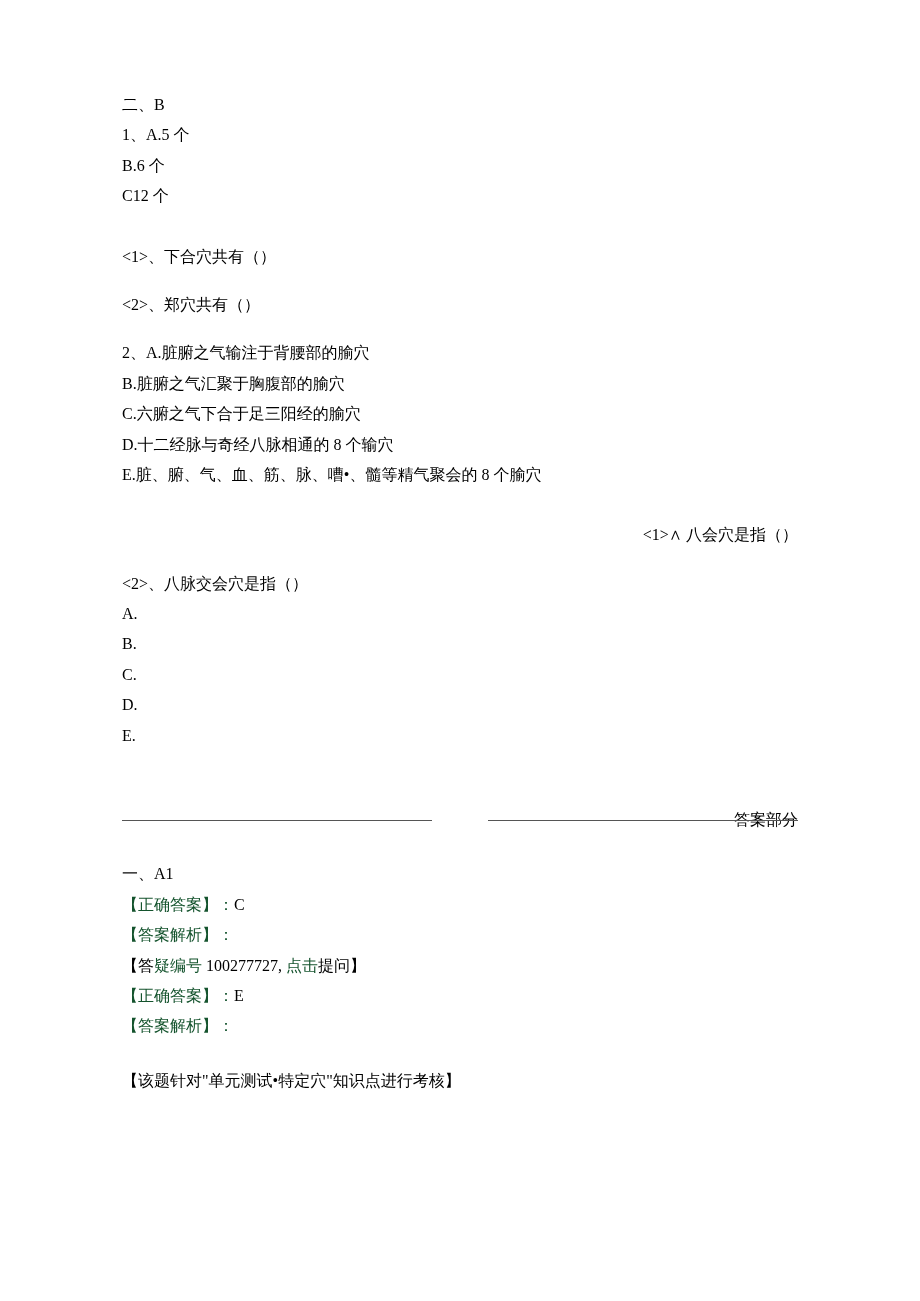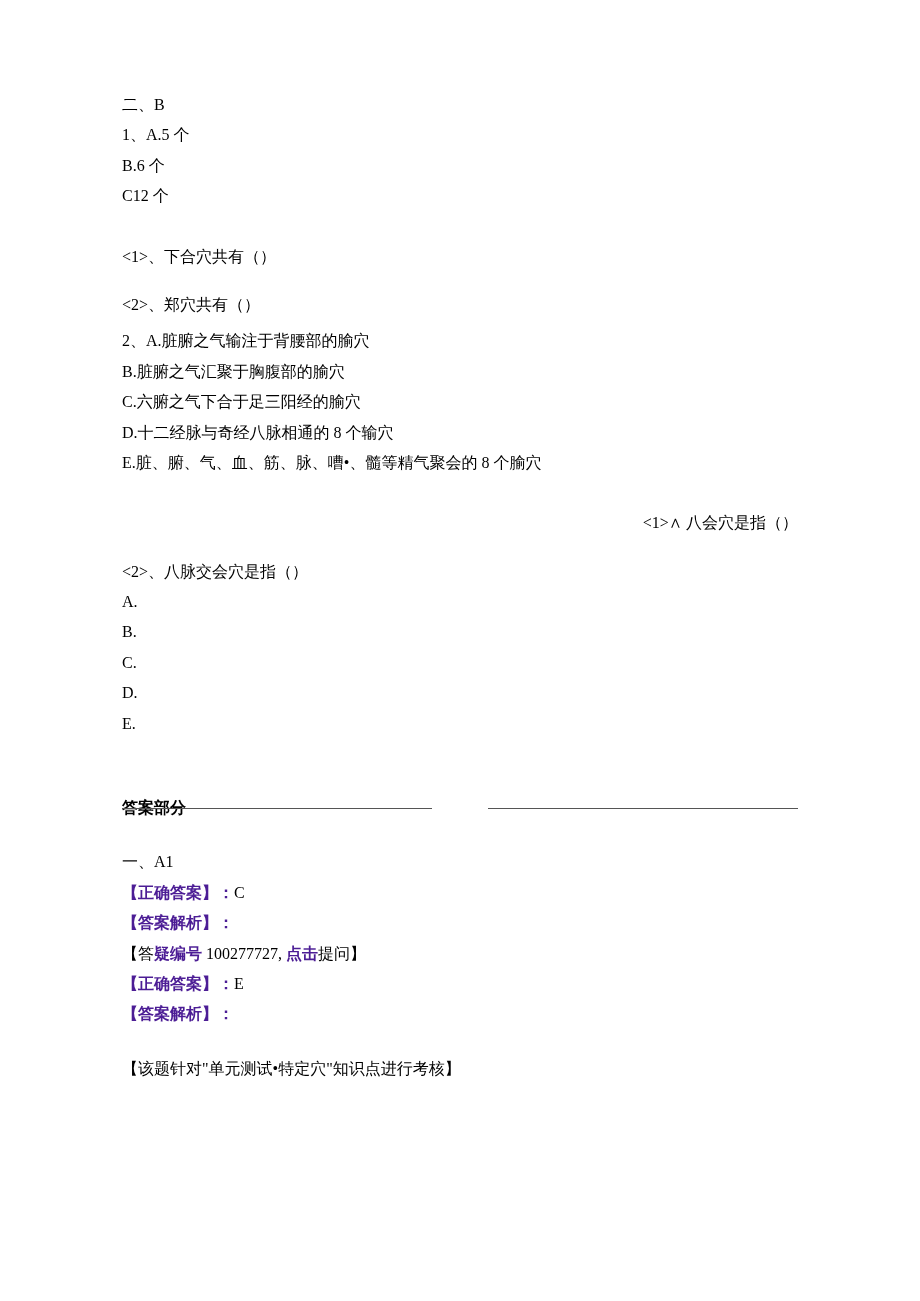--- a/index.html
+++ b/index.html
@@ -12,57 +12,57 @@
     line-height: 1.9;
   }
   .page {
     padding: 90px 122px 60px 122px;
   }
   .block { margin-bottom: 30px; }
   .block-tight { margin-bottom: 13px; }
   .section-head { font-weight: normal; }
   .line { display: block; }
   .answers-divider {
-    text-align: left;
-    font-weight: bold;
+    text-align: right;
+    font-weight: normal;
     position: relative;
     margin: 54px 0 24px 0;
   }
   .answers-divider::before,
   .answers-divider::after {
     content: "";
     position: absolute;
     top: 50%;
     width: 310px;
     border-top: 1px solid #555;
   }
   .answers-divider::before { left: 0; }
   .answers-divider::after { right: 0; }
   .ans-section { margin-top: 20px; }
-  .blue { color: #4c1d95; font-weight: bold; }
+  .blue { color: #14532d; }
   .green { color: #000000; }
   .inline { display: inline; }
 </style>
 </head>
 <body>
 
 <div class="page">
 
 
   <div class="block">
     <span class="line section-head">二、B</span>
     <span class="line">1、A.5 个</span>
     <span class="line">B.6 个</span>
     <span class="line">C12 个</span>
   </div>
 
   <div class="block-tight" style="margin-top:18px; margin-bottom:18px;">
     <span class="line">&lt;1&gt;、下合穴共有（）</span>
   </div>
-  <div class="block-tight" style="margin-bottom:6px;">
+  <div class="block-tight" style="margin-bottom:18px;">
     <span class="line">&lt;2&gt;、郑穴共有（）</span>
   </div>
 
   <div class="block">
     <span class="line">2、A.脏腑之气输注于背腰部的腧穴</span>
     <span class="line">B.脏腑之气汇聚于胸腹部的腧穴</span>
     <span class="line">C.六腑之气下合于足三阳经的腧穴</span>
     <span class="line">D.十二经脉与奇经八脉相通的 8 个输穴</span>
     <span class="line">E.脏、腑、气、血、筋、脉、嘈•、髓等精气聚会的 8 个腧穴</span>
   </div>

